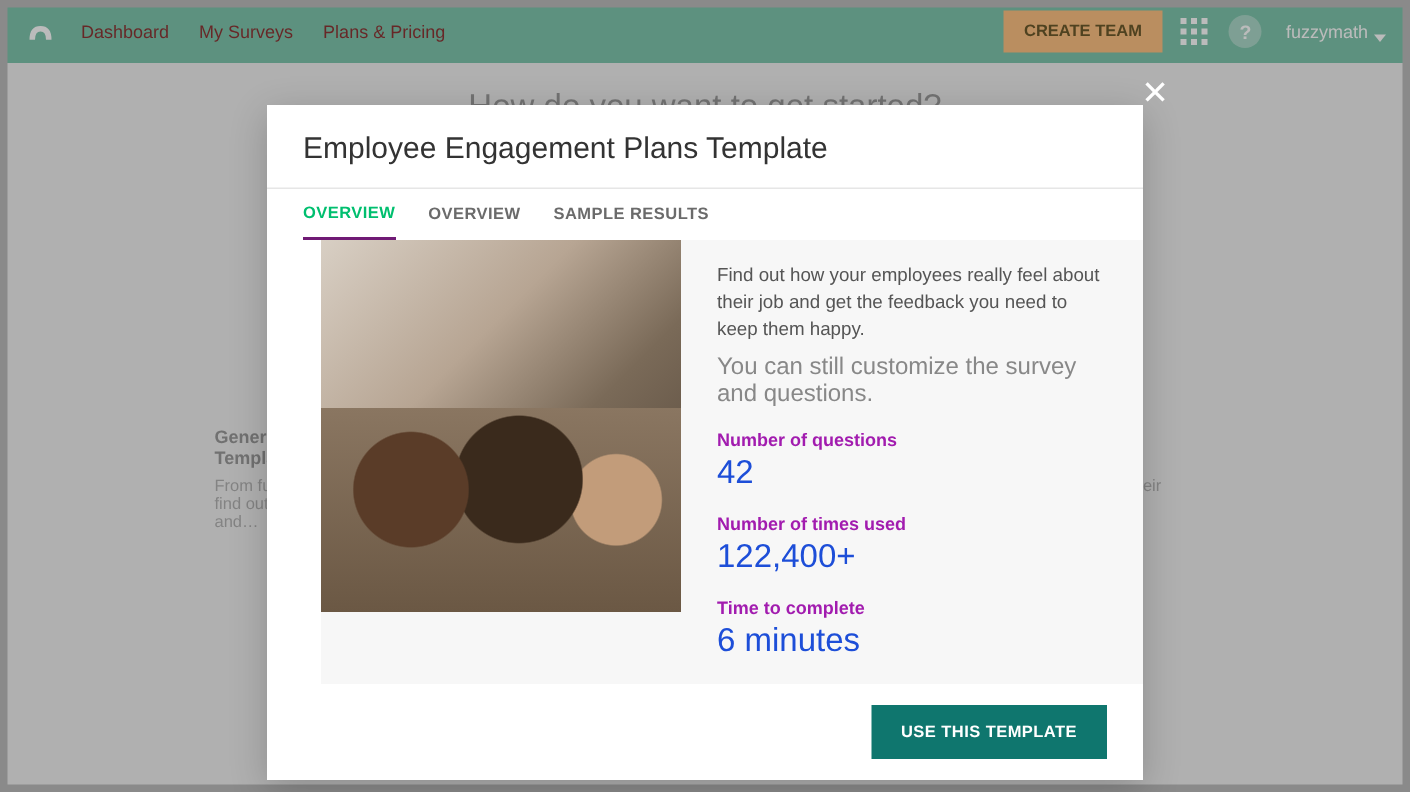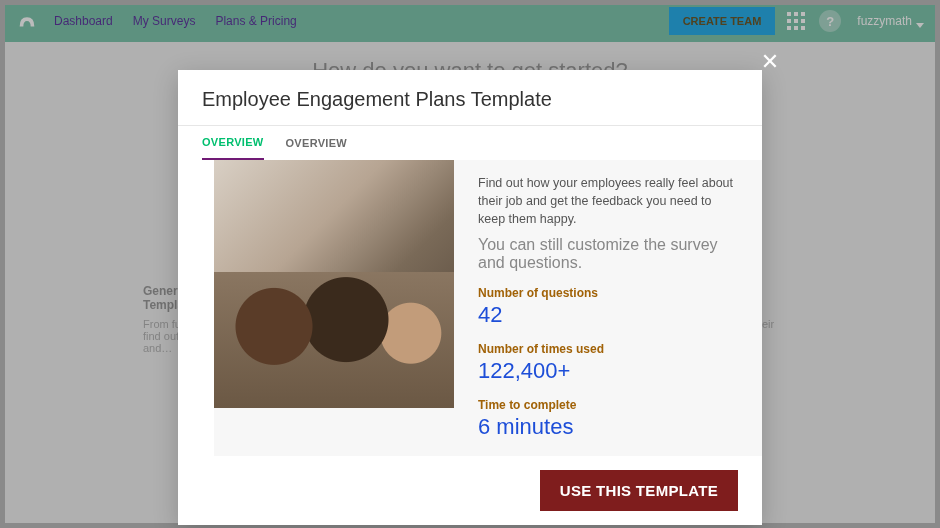--- a/index.html
+++ b/index.html
@@ -2,23 +2,23 @@
 <html><head>
 <meta charset="utf-8">
 <style>
 * { margin: 0; padding: 0; box-sizing: border-box; font-family: -apple-system, BlinkMacSystemFont, "Segoe UI", Helvetica, Arial, sans-serif; }
 body { width: 940px; height: 528px; overflow: hidden; background: #e8e8e8; position: relative; }
 
 
 .topnav { height: 42px; background: #6fbfa3; display: flex; align-items: center; padding: 0 16px; color: #fff; font-size: 12px; }
 .logo { width: 22px; height: 22px; margin-right: 16px; }
 .nav-links { display: flex; gap: 20px; }
-.nav-link { color: #4c1d95; font-weight: 500; cursor: pointer; }
+.nav-link { color: #7f1d1d; font-weight: 500; cursor: pointer; }
 .nav-spacer { flex: 1; }
-.create-team { background: #0ea5e9; color: #5a4612; font-weight: 700; font-size: 11px; padding: 8px 14px; margin-right: 12px; cursor: pointer; }
+.create-team { background: #fdba74; color: #5a4612; font-weight: 700; font-size: 11px; padding: 8px 14px; margin-right: 12px; cursor: pointer; }
 .apps-icon { width: 18px; height: 18px; display: grid; grid-template-columns: repeat(3,4px); grid-template-rows: repeat(3,4px); gap: 3px; margin-right: 14px; cursor: pointer; }
 .apps-icon span { background: #fff; width: 4px; height: 4px; }
 .help-icon { width: 22px; height: 22px; border-radius: 50%; background: rgba(255,255,255,0.35); display: flex; align-items: center; justify-content: center; font-weight: 700; margin-right: 16px; cursor: pointer; font-size: 13px; color: #fff; }
 .user-menu { display: flex; align-items: flex-end; gap: 4px; cursor: pointer; font-size: 12px; }
 .caret { width: 0; height: 0; border-left: 4px solid transparent; border-right: 4px solid transparent; border-top: 5px solid #fff; }
 
 
 .page-bg { position: absolute; top: 42px; left: 0; right: 0; bottom: 0; background: #f3f3f3; padding: 16px 0; filter: opacity(0.55); }
 .page-title-bg { text-align: center; font-size: 22px; color: #4a4a4a; margin-bottom: 20px; }
 .cards-row { display: flex; justify-content: center; gap: 18px; padding: 0 40px; margin-top: 200px;}
@@ -38,26 +38,26 @@
 .tabs { display: flex; gap: 22px; padding: 0 24px; height: 34px; align-items: center; font-size: 11px; font-weight: 700; color: #6b6b6b; }
 .tab { cursor: pointer; padding: 10px 0; letter-spacing: 0.3px; }
 .tab.active { color: #00bf6f; border-bottom: 2px solid #701a75; }
 
 .modal-body { display: flex; background: #f7f7f7; margin-left: 36px; }
 .modal-img { width: 240px; height: 248px; background: linear-gradient(135deg,#d8cfc4 0%, #b7a593 35%, #7a6a58 60%, #4e4034 100%); position: relative; overflow: hidden; }
 .modal-img .ppl { position: absolute; bottom: 0; left: 0; right: 0; height: 55%; background: radial-gradient(circle at 25% 40%, #5a3c28 0 38px, transparent 39px), radial-gradient(circle at 55% 35%, #3a2a1c 0 42px, transparent 43px), radial-gradient(circle at 82% 45%, #c29c7a 0 30px, transparent 31px), linear-gradient(0deg,#6b5844 0%, #8a7661 100%);}
 .modal-info { flex: 1; padding: 14px 24px 16px; }
 .desc { font-size: 12.5px; color: #555; line-height: 1.45; margin-bottom: 8px; }
 .note { font-size: 16px; color: #888; margin-bottom: 14px; }
-.stat-label { font-size: 12px; font-weight: 700; color: #a16207; margin-bottom: 2px; }
+.stat-label { font-size: 12px; font-weight: 700; color: #a21caf; margin-bottom: 2px; }
 .stat-value { font-size: 22px; color: #1d4ed8; margin-bottom: 14px; font-weight: 400; }
 .stat-value.last { margin-bottom: 0; }
 
 .modal-footer { padding: 14px 24px; display: flex; justify-content: flex-end; }
-.use-btn { background: #7f1d1d; color: #fff; font-weight: 700; font-size: 15px; padding: 12px 20px; border: none; cursor: pointer; letter-spacing: 0.3px; }
+.use-btn { background: #0f766e; color: #fff; font-weight: 700; font-size: 11px; padding: 12px 20px; border: none; cursor: pointer; letter-spacing: 0.3px; }
 </style>
 </head>
 <body>
 
 <div class="topnav">
   <svg class="logo" viewBox="0 0 24 24">
       <path fill="#fff" d="M4 18 Q4 8 12 8 Q20 8 20 18 L16 18 Q16 12 12 12 Q8 12 8 18 Z"></path>
     </svg>
   <div class="nav-links">
     <div class="nav-link">Dashboard</div>
@@ -112,20 +112,21 @@
   <div class="modal-close">✕</div>
 
   <div class="modal-header">
     <div class="modal-title">Employee Engagement Plans Template</div>
   </div>
   <hr class="modal-hr">
 
   <div class="tabs">
     <div class="tab active">OVERVIEW</div>
     <div class="tab">OVERVIEW</div>
+    <div class="tab">SAMPLE RESULTS</div>
   </div>
 
   <div class="modal-body">
     <div class="modal-img">
         <div class="ppl"></div>
       </div>
     <div class="modal-info">
       <div class="desc">Find out how your employees really feel about their job and get the feedback you need to keep them happy.</div>
       <div class="note">You can still customize the survey and questions.</div>
 

